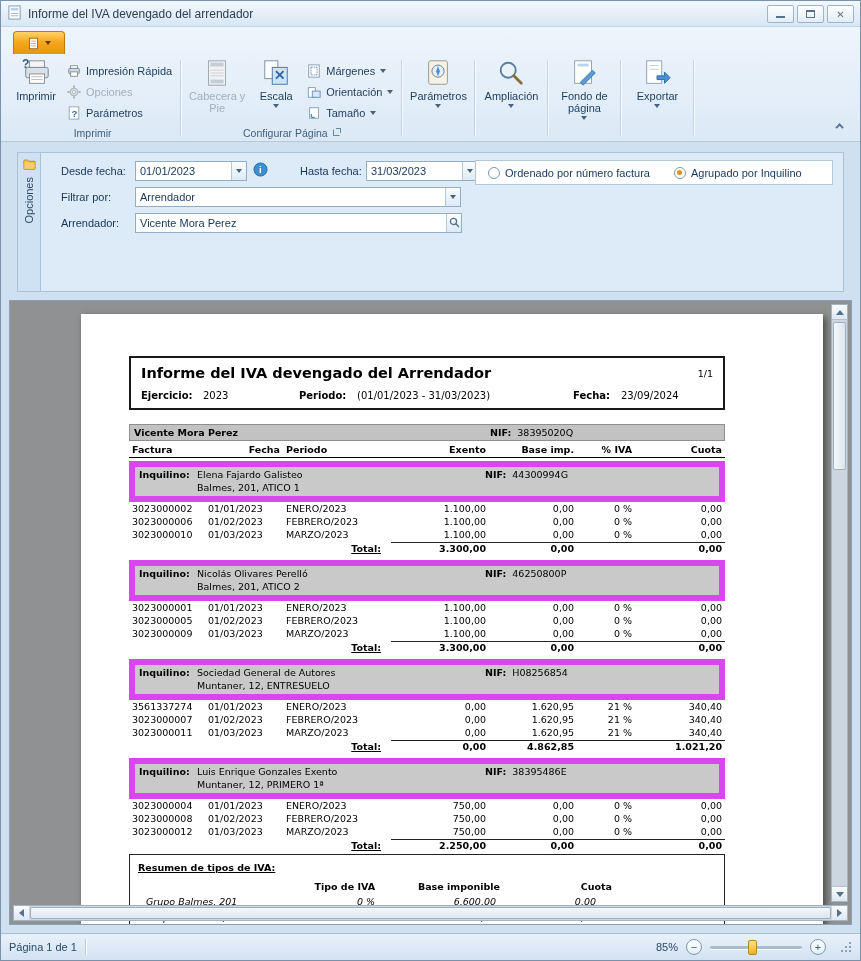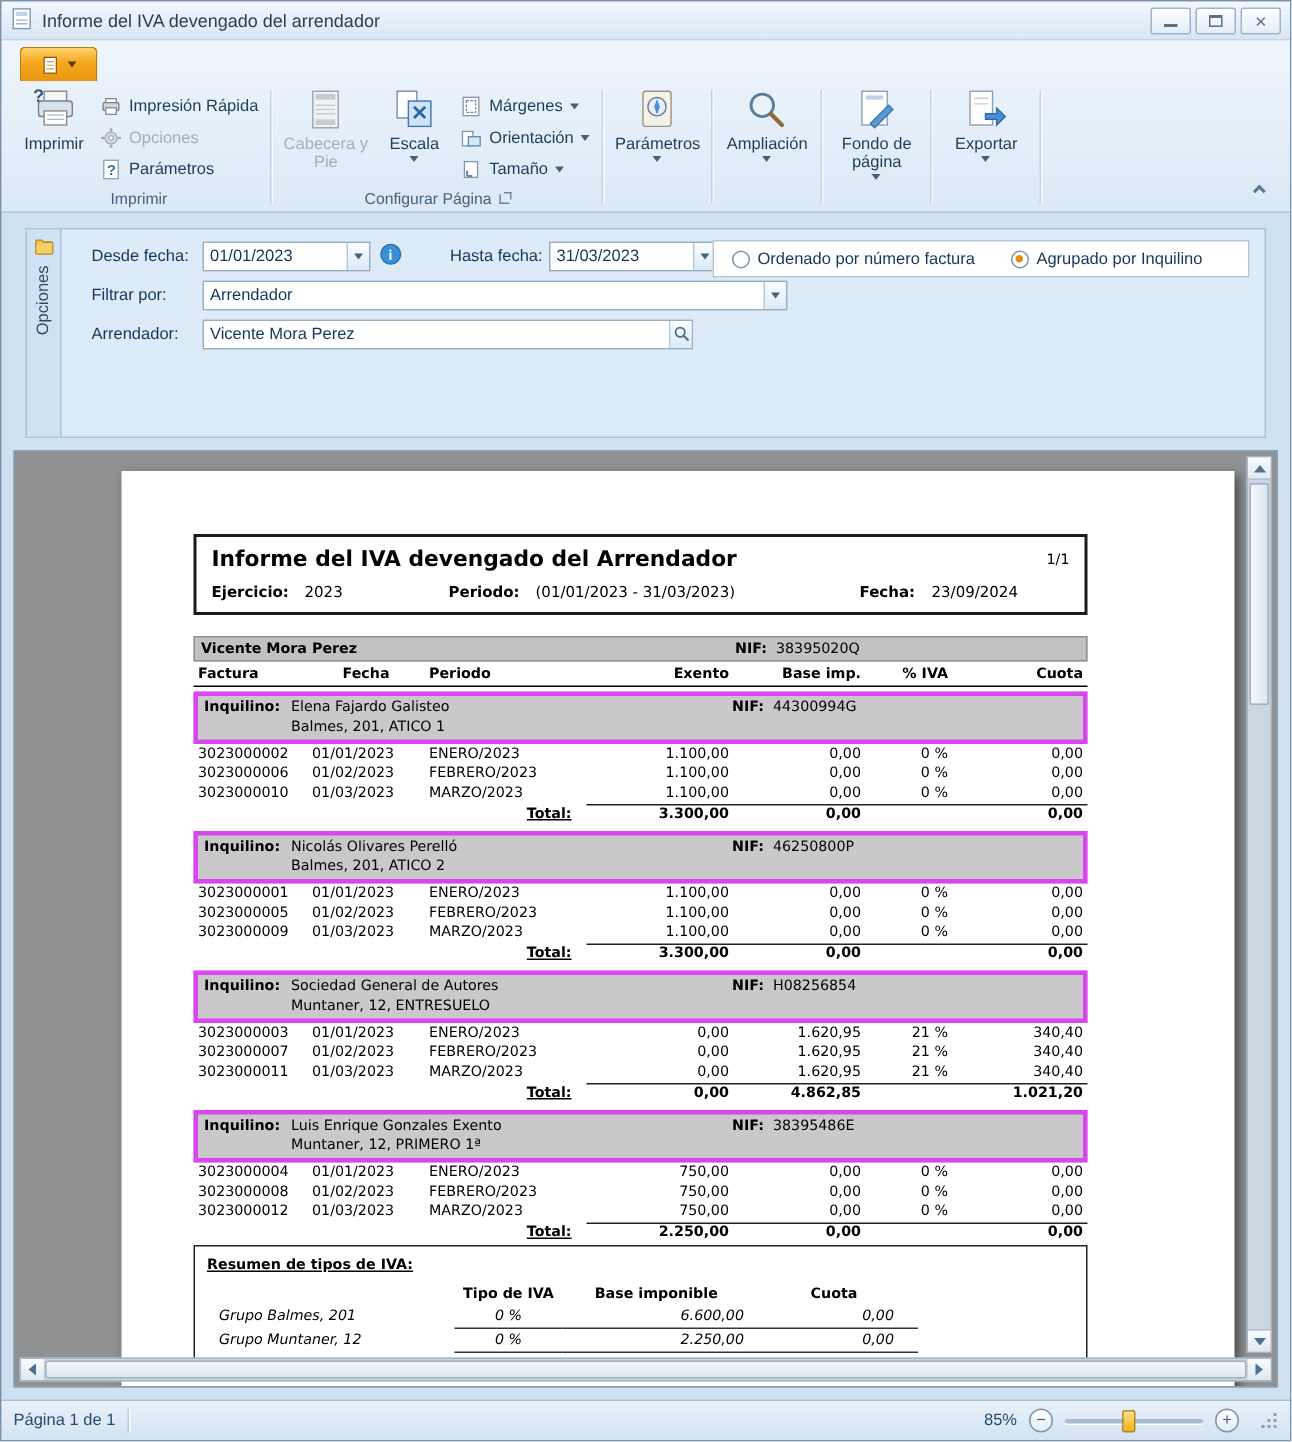--- a/index.html
+++ b/index.html
@@ -47,21 +47,21 @@
   .opts-tab { width:23px; background:#cfe2f3; border-right:1px solid #a9c2da; display:flex; flex-direction:column; align-items:center; padding-top:5px; gap:6px; }
   .tab-text { writing-mode:vertical-rl; transform:rotate(180deg); font-size:11px; color:#2f4a63; }
   .opts-body { flex:1; position:relative; padding:7px 10px 0 20px; font-size:11px; color:#16365a; }
   .frow { display:flex; align-items:center; height:21px; margin-bottom:5px; }
   .flabel { width:74px; }
   .flabel2 { width:66px; margin-left:26px; }
   .combo { display:flex; height:20px; border:1px solid #94aec6; background:#fff; }
   .combo input, .lookup input { border:0; outline:0; padding:0 4px; font-size:11px; font-family:inherit; color:#16365a; background:transparent; flex:1; min-width:0; }
   .dbtn { width:15px; background:linear-gradient(#fbfdff,#dceaf6); border-left:1px solid #b6c9da; display:flex; align-items:center; justify-content:center; flex:0 0 15px; }
   .lookup { display:flex; height:20px; border:1px solid #94aec6; background:#fff; }
-  .w-date { width:112px; } .w-filter { width:390px; } .w-lookup { width:327px; }
+  .w-date { width:112px; } .w-filter { width:326px; } .w-lookup { width:327px; }
   .info-ic { margin:0 6px; }
   .radio-panel { position:absolute; right:10px; top:7px; width:358px; height:25px; background:#fff; border:1px solid #b3c7d9;
                  display:flex; align-items:center; gap:24px; padding:0 12px; }
   .radio-item { display:flex; align-items:center; gap:5px; }
   .radio { width:12px; height:12px; border:1px solid #7e98b0; border-radius:50%; background:#fff; position:relative; flex:0 0 12px; }
   .radio.sel::after { content:""; position:absolute; inset:2.5px; background:#e0930f; border-radius:50%; }
 
   
   .preview { flex:1 1 auto; margin:8px; border:1px solid #8aa0b5; background:#8f9193; position:relative; overflow:hidden; }
   .page { position:absolute; left:71px; top:13px; width:742px; height:1200px; background:#fff;
@@ -76,25 +76,25 @@
   .iw1 { width:62px; } .iw2 { width:96px; } .iw3 { width:58px; } .iw4 { width:216px; } .iw5 { width:48px; }
 
   .landlord { margin-top:14px; display:flex; background:#c2c2c2; border:1px solid #8f8f8f; padding:1px 4px; font-weight:bold; line-height:13px; }
   .nifblock { margin-left:auto; width:230px; font-weight:normal; }
   .nifblock .b { font-weight:bold; }
 
   .rgrid { display:grid; grid-template-columns:76px 78px 106px 100px 88px 58px 90px; }
   .rcols { font-weight:bold; margin-top:3px; border-bottom:1px solid #000; padding-bottom:2px; }
   .c { padding:0 3px; white-space:nowrap; overflow:hidden; }
   .num { text-align:right; }
-  .ctr { text-align:center; }
+  .ctr { text-align:right; }
   .drow { line-height:13px; height:13px; }
 
   .grp { margin-top:3px; }
-  .grp-head { background:#c9c9c9; border:3px solid #d946ef; padding:1px 4px 2px; }
+  .grp-head { background:#c9c9c9; border:6px solid #d946ef; padding:1px 4px 2px; }
   .gh1 { display:flex; line-height:13px; }
   .gh1 .ilab { font-weight:bold; width:58px; }
   .gh2 { line-height:13px; padding-left:58px; }
   .r-total { display:grid; grid-template-columns:260px 100px 88px 58px 90px; font-weight:bold; line-height:14px; height:15px; position:relative; margin-top:1px; }
   .r-total::before { content:""; position:absolute; left:262px; right:0; top:0; border-top:1px solid #222; }
   .t-label { text-align:right; padding-right:8px;text-decoration:underline; }
 
   .resumen { margin-top:0; border:1px solid #222; padding:7px 8px 12px; }
   .res-title { font-weight:bold; text-decoration:underline; }
   .res-grid { display:grid; grid-template-columns:165px 72px 125px 112px 1fr; }
@@ -554,21 +554,21 @@
             <div class="gh1">
               <span class="ilab">Inquilino:</span>
               <span>Sociedad General de Autores</span>
               <span class="nifblock"><span class="b">NIF:</span>&nbsp;&nbsp;<span>H08256854</span></span>
             </div>
             <div class="gh2">Muntaner, 12, ENTRESUELO</div>
           </div>
           <div>
 
               <div class="rgrid drow">
-                <span class="c">3023000003</span>
+                <span class="c">3561337274</span>
                 <span class="c">01/01/2023</span>
                 <span class="c">ENERO/2023</span>
                 <span class="c num">0,00</span>
                 <span class="c num">1.620,95</span>
                 <span class="c num">21 %</span>
                 <span class="c num">340,40</span>
               </div>
 
               <div class="rgrid drow">
                 <span class="c">3023000007</span>

